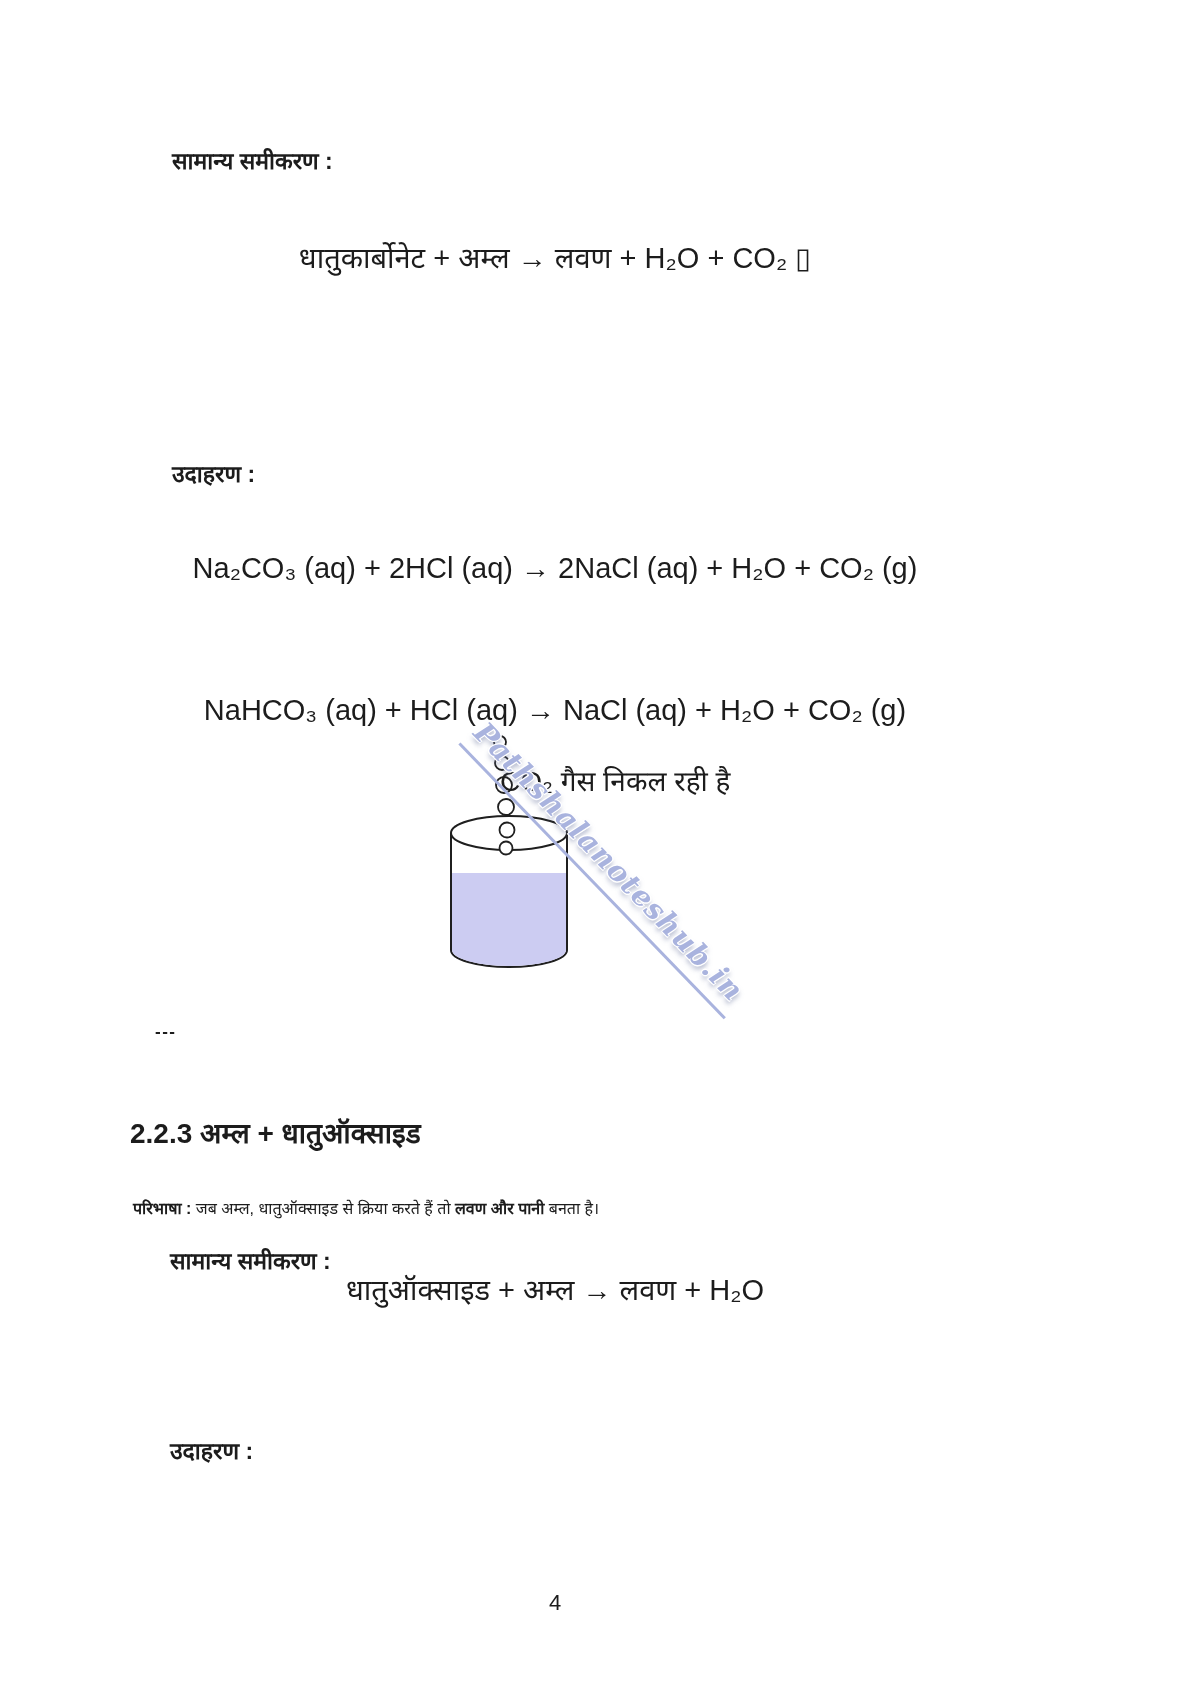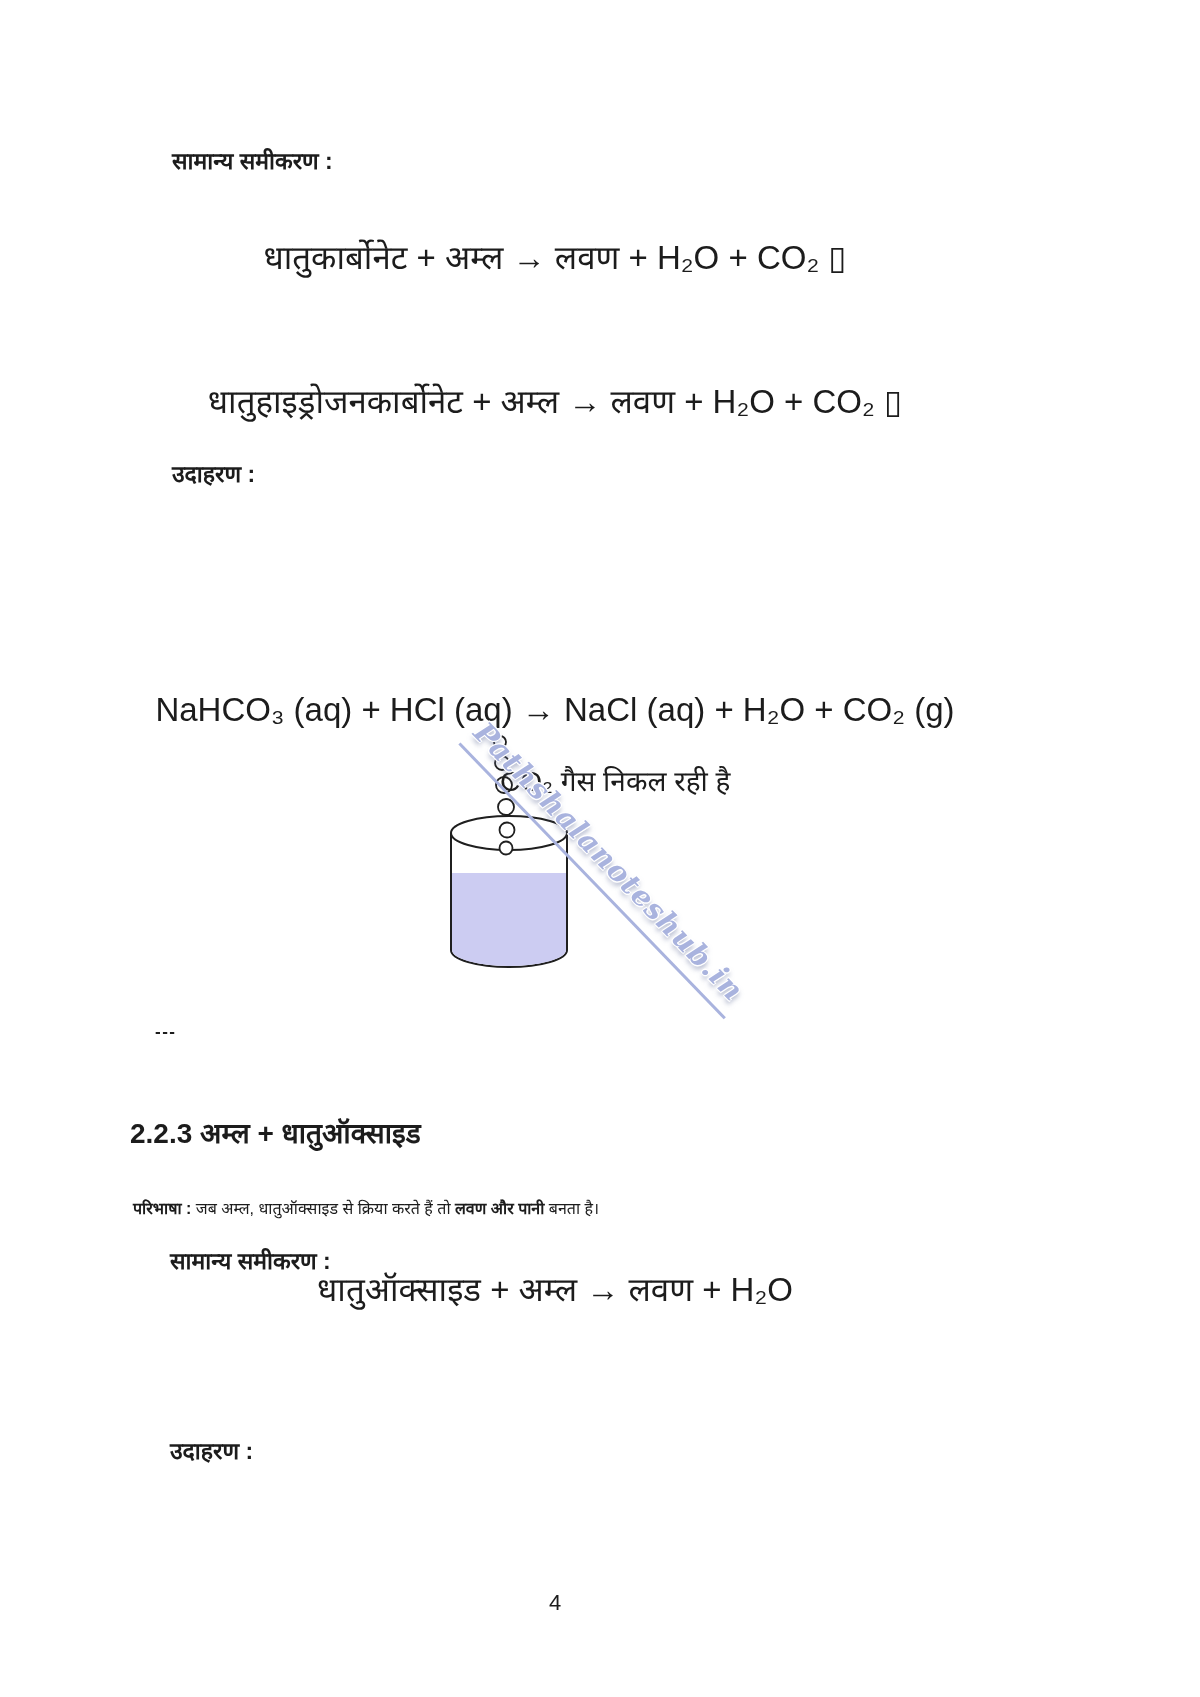--- a/index.html
+++ b/index.html
@@ -1,21 +1,21 @@
 <!DOCTYPE html>
 <html><head>
 <meta charset="utf-8">
 <style>
   html,body{margin:0;padding:0;background:#ffffff;}
   .page{
     position:relative;width:1200px;height:1649px;background:#ffffff;overflow:hidden;
     font-family:"Liberation Sans","DejaVu Sans",sans-serif;color:#1c1c1c;
   }
   .label{position:absolute;font-size:23px;font-weight:700;line-height:32px;white-space:nowrap;}
-  .eq{position:absolute;left:0;width:1110px;text-align:center;font-size:33px;line-height:36px;white-space:nowrap;}
+  .eq{position:absolute;left:0;width:1110px;text-align:center;font-size:29px;line-height:36px;white-space:nowrap;}
   .heading{position:absolute;font-size:28px;font-weight:700;line-height:44px;white-space:nowrap;}
   .definition{position:absolute;font-size:16px;line-height:37px;white-space:nowrap;}
   .definition .bold{font-weight:700;}
   .caption{position:absolute;font-size:28px;line-height:32px;white-space:nowrap;z-index:1;}
   .dashes{position:absolute;font-size:17px;font-weight:700;letter-spacing:1.5px;line-height:20px;}
   .pagenum{position:absolute;left:0;width:1110px;text-align:center;font-size:22px;line-height:30px;}
   .beaker{position:absolute;left:445px;top:725px;z-index:2;}
   .watermark{
     position:absolute;left:490px;top:714px;z-index:3;
     transform:rotate(46deg);transform-origin:0 0;
@@ -29,24 +29,24 @@
 </style>
 </head>
 <body>
 
 <div class="page">
 
   <div class="label" style="left:172px;top:145px">सामान्य समीकरण :</div>
 
   <div class="eq" style="top:240px">धातुकार्बोनेट + अम्ल → लवण + H₂O + CO₂ ▯</div>
 
-  <div class="eq" style="top:384px">धातुहाइड्रोजनकार्बोनेट + अम्ल → लवण + H₂O + CO₂ ▯</div>
 
   <div class="label" style="left:172px;top:458px">उदाहरण :</div>
 
+  <div class="eq" style="top:550px">Na₂CO₃ (aq) + 2HCl (aq) → 2NaCl (aq) + H₂O + CO₂ (g)</div>
 
   <div class="eq" style="top:692px">NaHCO₃ (aq) + HCl (aq) → NaCl (aq) + H₂O + CO₂ (g)</div>
 
   <div class="caption" style="left:500px;top:766px">CO₂ गैस निकल रही है</div>
 
   <svg class="beaker" width="135" height="255" viewBox="0 0 135 255">
 
     <path d="M6 108 L6 225 A58 17 0 0 0 122 225 L122 108" fill="none" stroke="#1f1f1f" stroke-width="2"></path>
 
     <path d="M7 148 L7 225 A57 16 0 0 0 121 225 L121 148 Z" stroke="none" fill="#ccccf2"></path>

